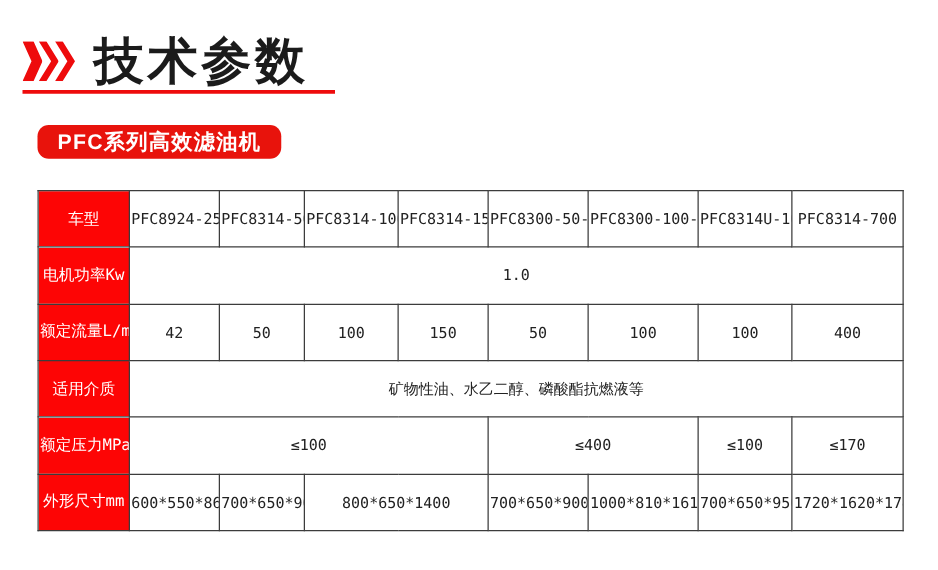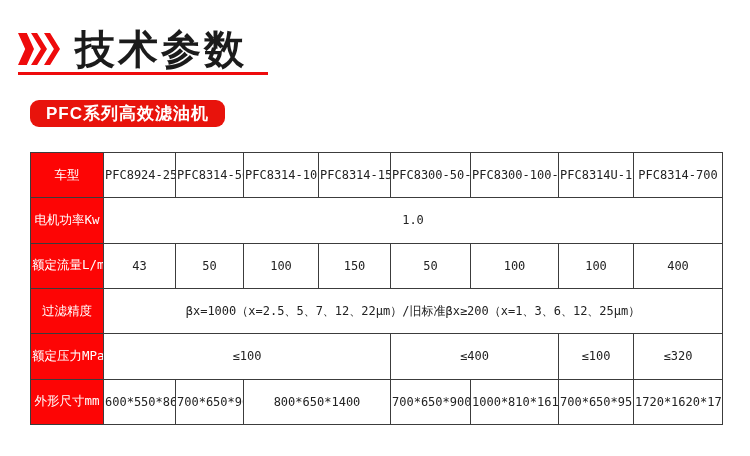--- a/index.html
+++ b/index.html
@@ -96,39 +96,39 @@
     <th>PFC8300-100-YV</th>
     <th>PFC8314U-100</th>
     <th>PFC8314-700</th>
   </tr>
   <tr>
     <td class="lbl">电机功率Kw</td>
     <td colspan="8">1.0</td>
   </tr>
   <tr>
     <td class="lbl">额定流量L/min</td>
-    <td>43</td>
+    <td>42</td>
     <td>50</td>
     <td>100</td>
     <td>150</td>
     <td>50</td>
     <td>100</td>
     <td>100</td>
     <td>400</td>
   </tr>
   <tr>
-    <td class="lbl">过滤精度</td>
-    <td colspan="8">βx=1000（x=2.5、5、7、12、22μm）/旧标准βx≥200（x=1、3、6、12、25μm）</td>
+    <td class="lbl">适用介质</td>
+    <td colspan="8">矿物性油、水乙二醇、磷酸酯抗燃液等</td>
   </tr>
   <tr>
     <td class="lbl">额定压力MPa</td>
     <td colspan="4">≤100</td>
     <td colspan="2">≤400</td>
     <td>≤100</td>
-    <td>≤320</td>
+    <td>≤170</td>
   </tr>
   <tr>
     <td class="lbl">外形尺寸mm</td>
     <td>600*550*860</td>
     <td>700*650*900</td>
     <td colspan="2">800*650*1400</td>
     <td>700*650*900</td>
     <td>1000*810*1610</td>
     <td>700*650*950</td>
     <td>1720*1620*1740</td>

